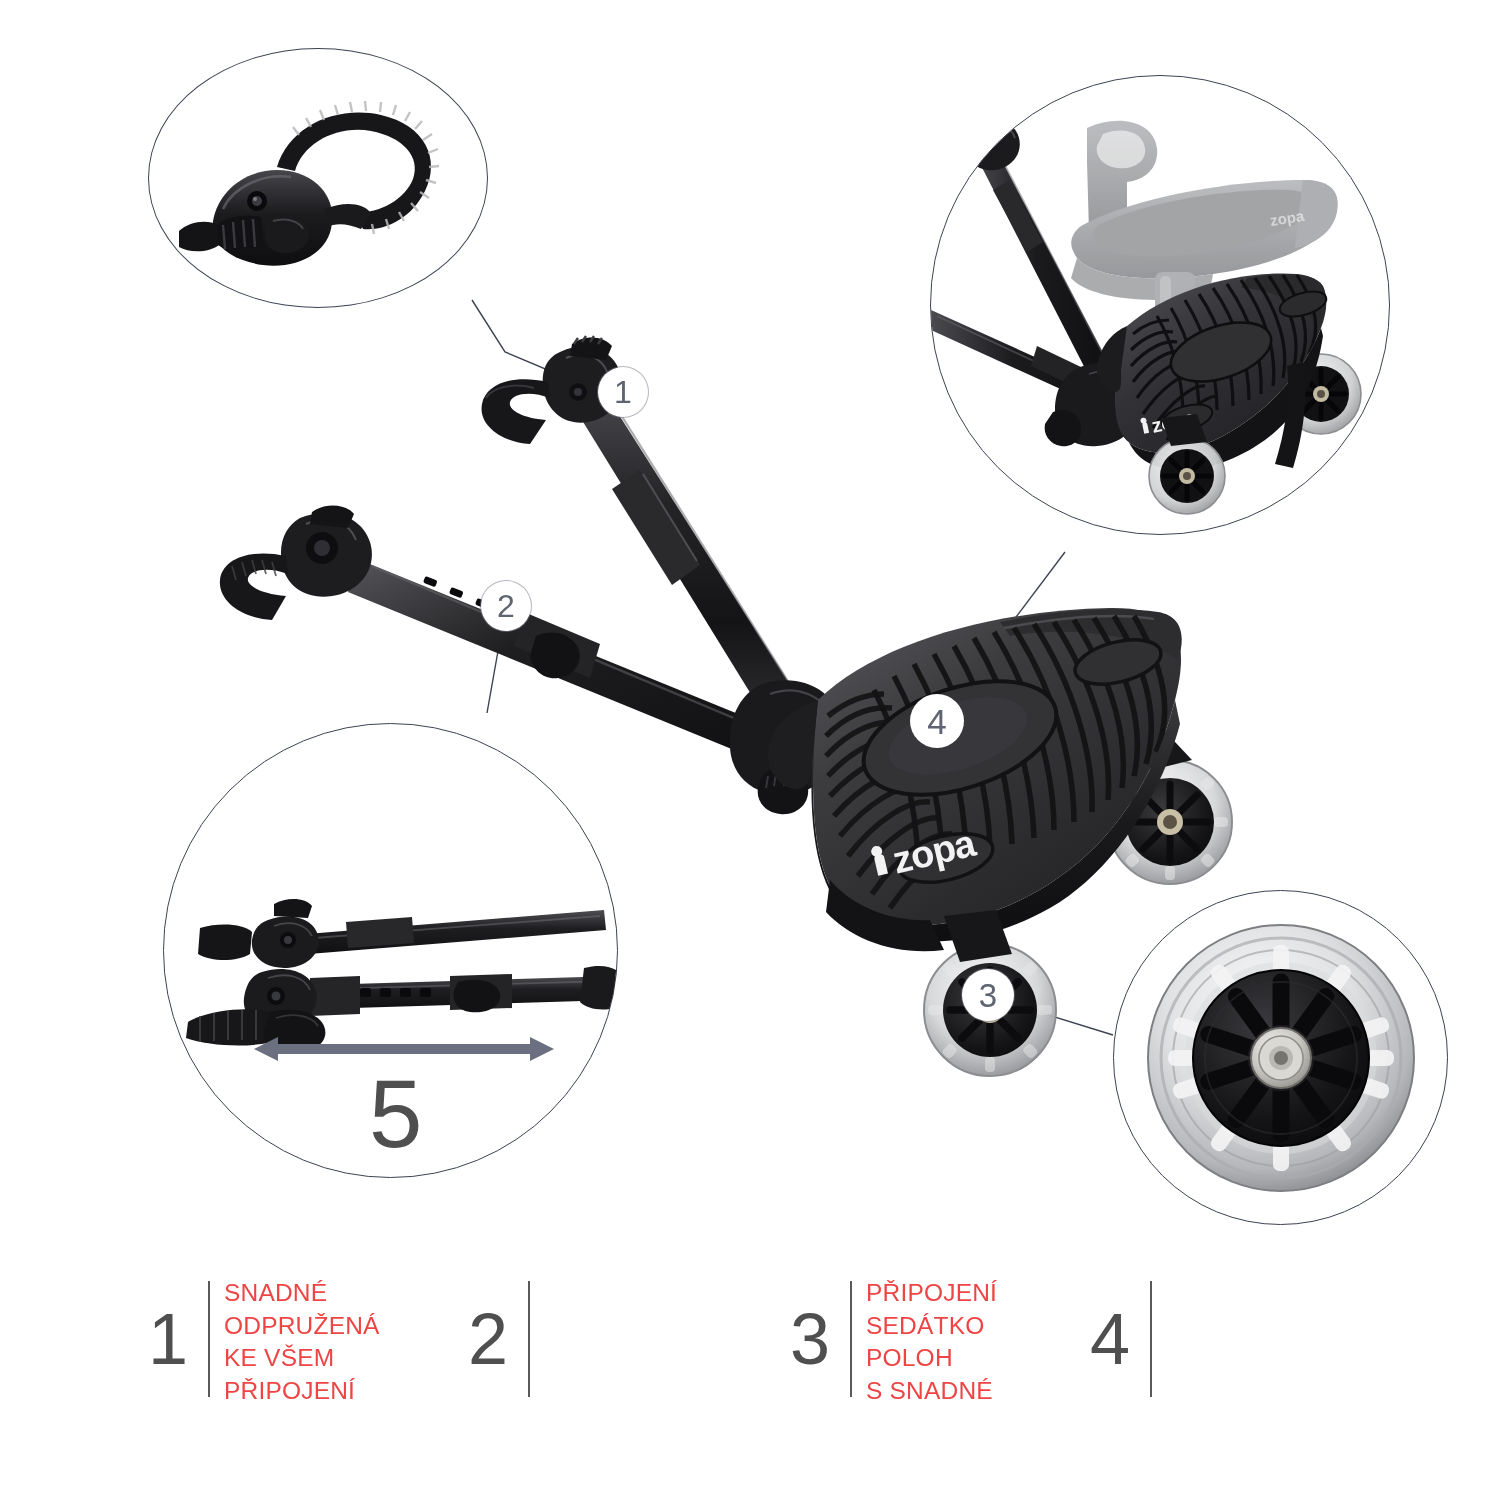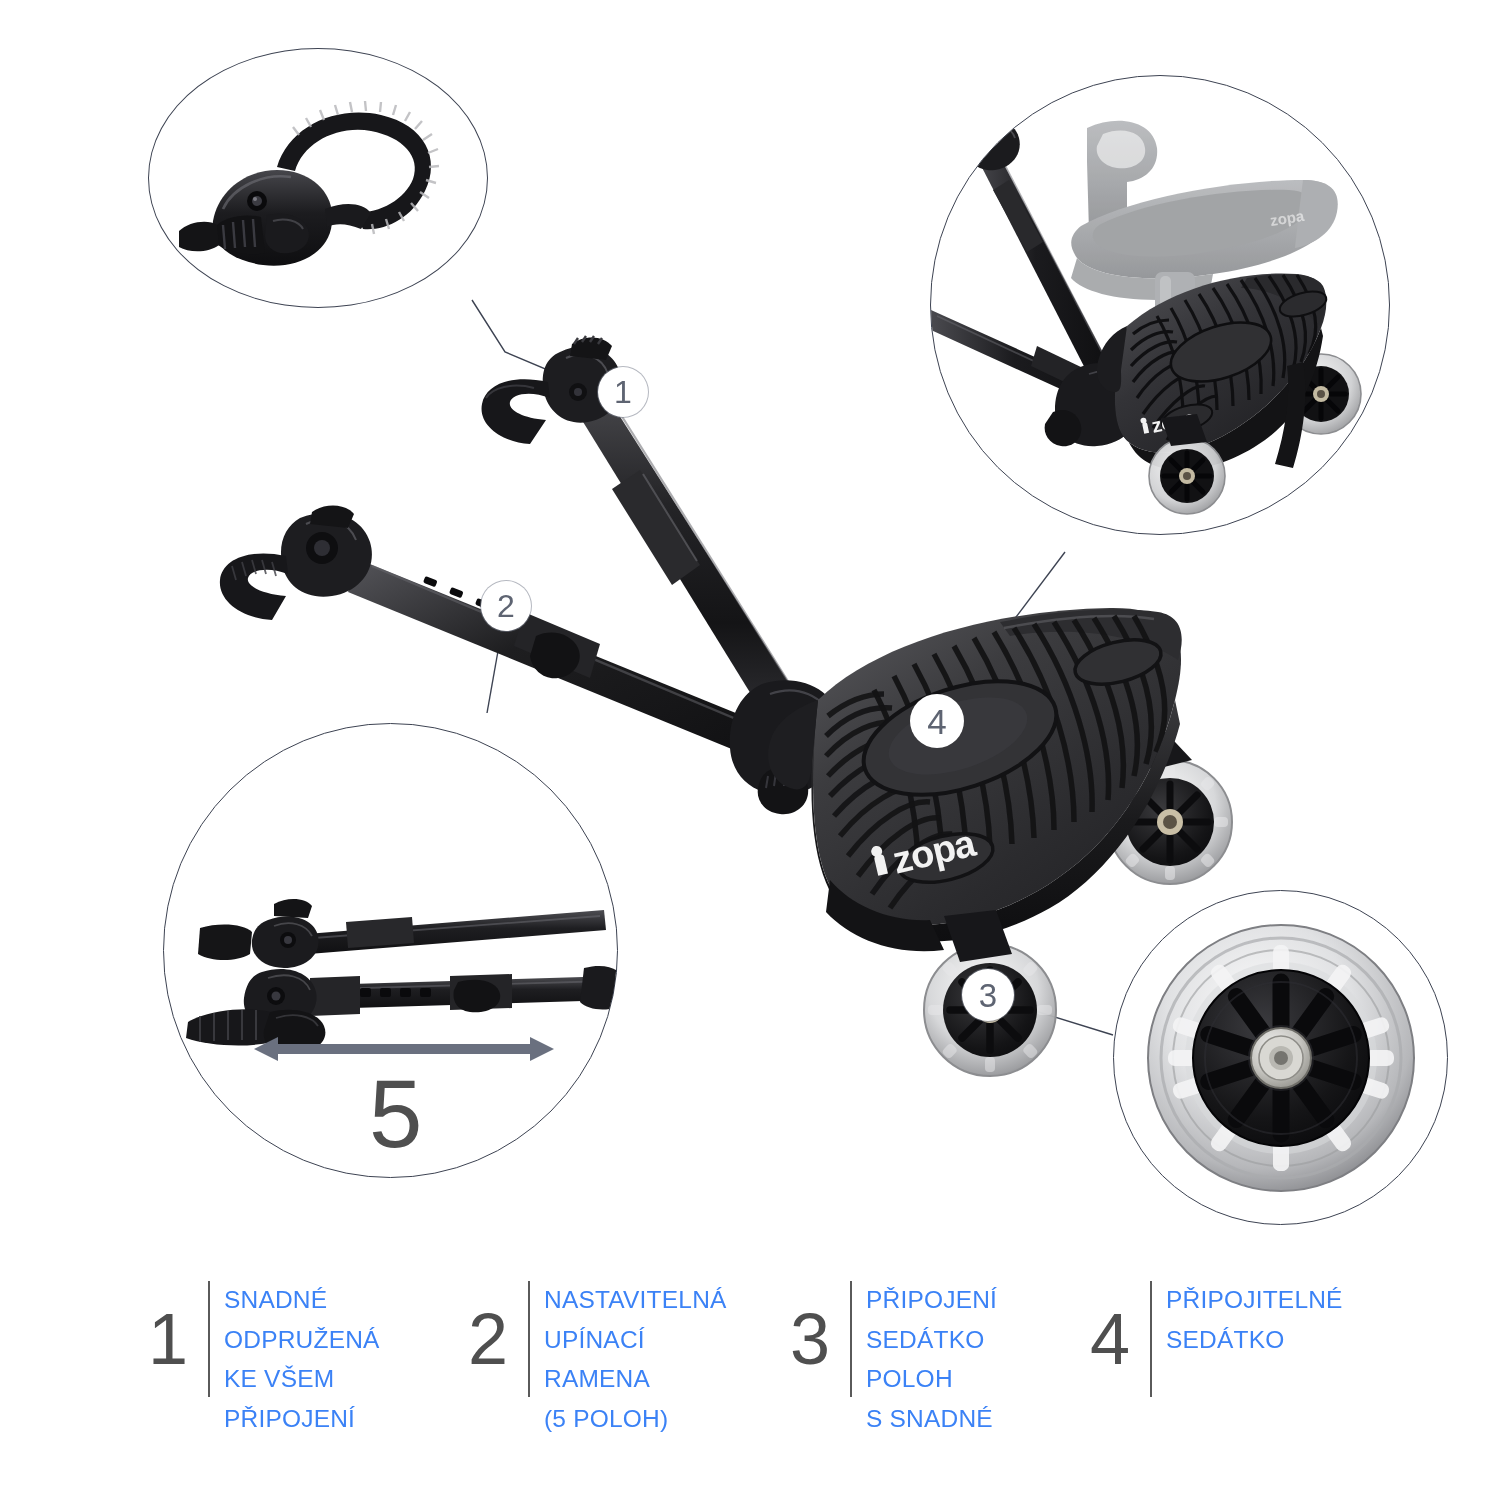--- a/index.html
+++ b/index.html
@@ -28,23 +28,22 @@
   
   #legend{position:absolute;left:0;top:1255px;width:1500px;height:200px;}
   .legend-item{position:absolute;display:flex;align-items:flex-start;}
   .legend-num{
     font-size:72px;color:#4f4f4f;line-height:1;font-weight:400;
     width:56px;text-align:center;margin-top:28px;
   }
   .legend-rule{width:2px;background:#5a5a5a;margin:6px 14px 0 12px;}
   .legend-lines{padding-top:2px;}
   .legend-lines div{
-    font-size:24.5px;color:#3b82f6;letter-spacing:.2px;line-height:1.33;
+    font-size:24.5px;color:#ef4444;letter-spacing:.2px;line-height:1.33;
     white-space:nowrap;
-    margin-top:7px;
   }
 
   
   .arrow-wrap{position:absolute;}
   .arrow-shaft{position:absolute;background:#6a707f;}
   .arrow-head{position:absolute;width:0;height:0;}
   .big-five{position:absolute;font-size:96px;color:#4f4f4f;line-height:1;}
 
   
   
@@ -711,43 +710,33 @@
         <div>SNADNÉ</div>
         <div>ODPRUŽENÁ</div>
         <div>KE VŠEM</div>
         <div>PŘIPOJENÍ</div>
       </div>
     </div>
 
     <div class="legend-item" style="left:460px;top:20px;">
       <div class="legend-num">2</div>
       <div class="legend-rule" style="height:116px;"></div>
-      <div class="legend-lines">
-        <div>NASTAVITELNÁ</div>
-        <div>UPÍNACÍ</div>
-        <div>RAMENA</div>
-        <div>(5 POLOH)</div>
-      </div>
     </div>
 
     <div class="legend-item" style="left:782px;top:20px;">
       <div class="legend-num">3</div>
       <div class="legend-rule" style="height:116px;"></div>
       <div class="legend-lines">
         <div>PŘIPOJENÍ</div>
         <div>SEDÁTKO</div>
         <div>POLOH</div>
         <div>S SNADNÉ</div>
       </div>
     </div>
 
     <div class="legend-item" style="left:1082px;top:20px;">
       <div class="legend-num">4</div>
       <div class="legend-rule" style="height:116px;"></div>
-      <div class="legend-lines">
-        <div>PŘIPOJITELNÉ</div>
-        <div>SEDÁTKO</div>
-      </div>
     </div>
 
   </div>
 
 </div>
 
 </body></html>

